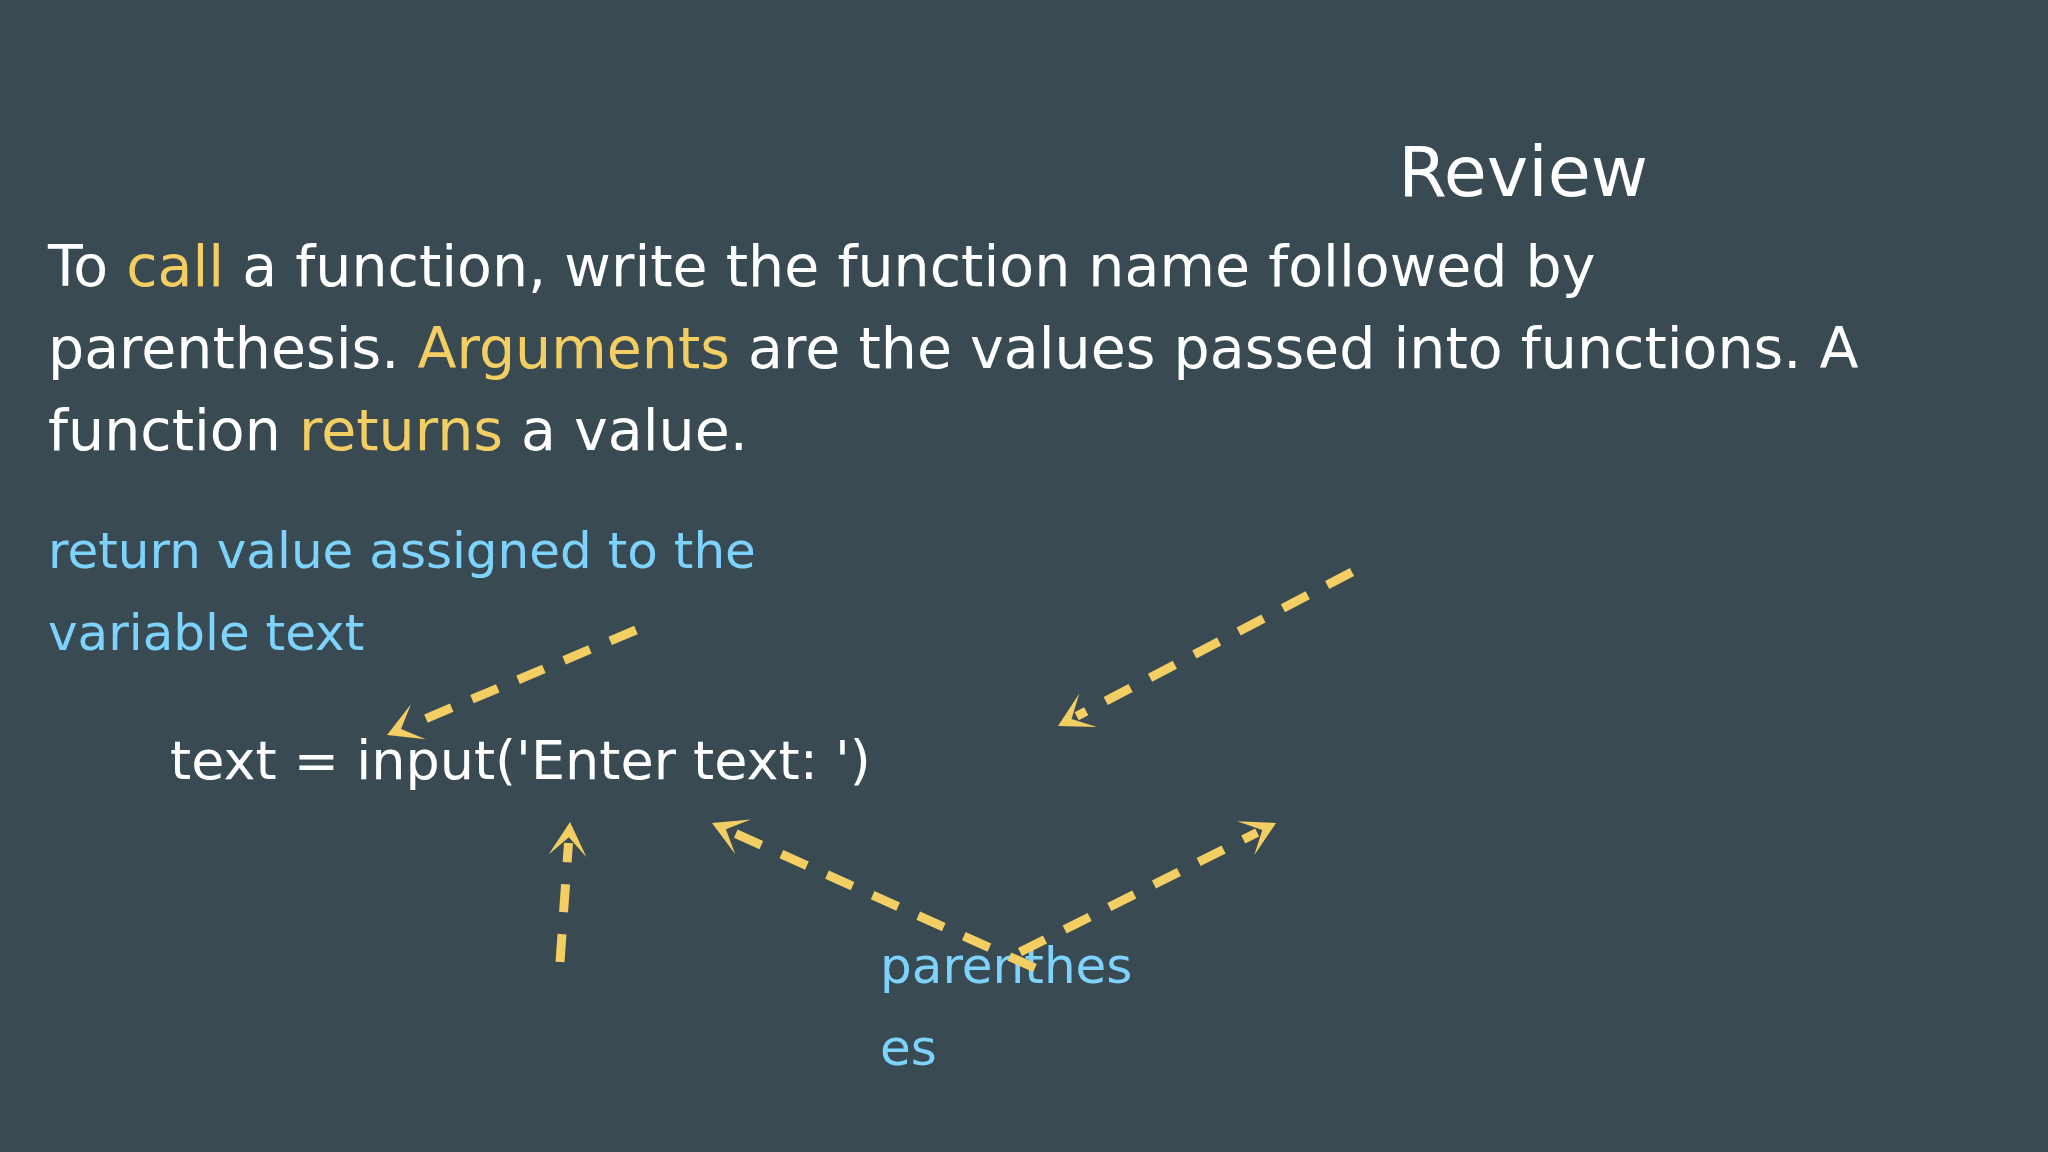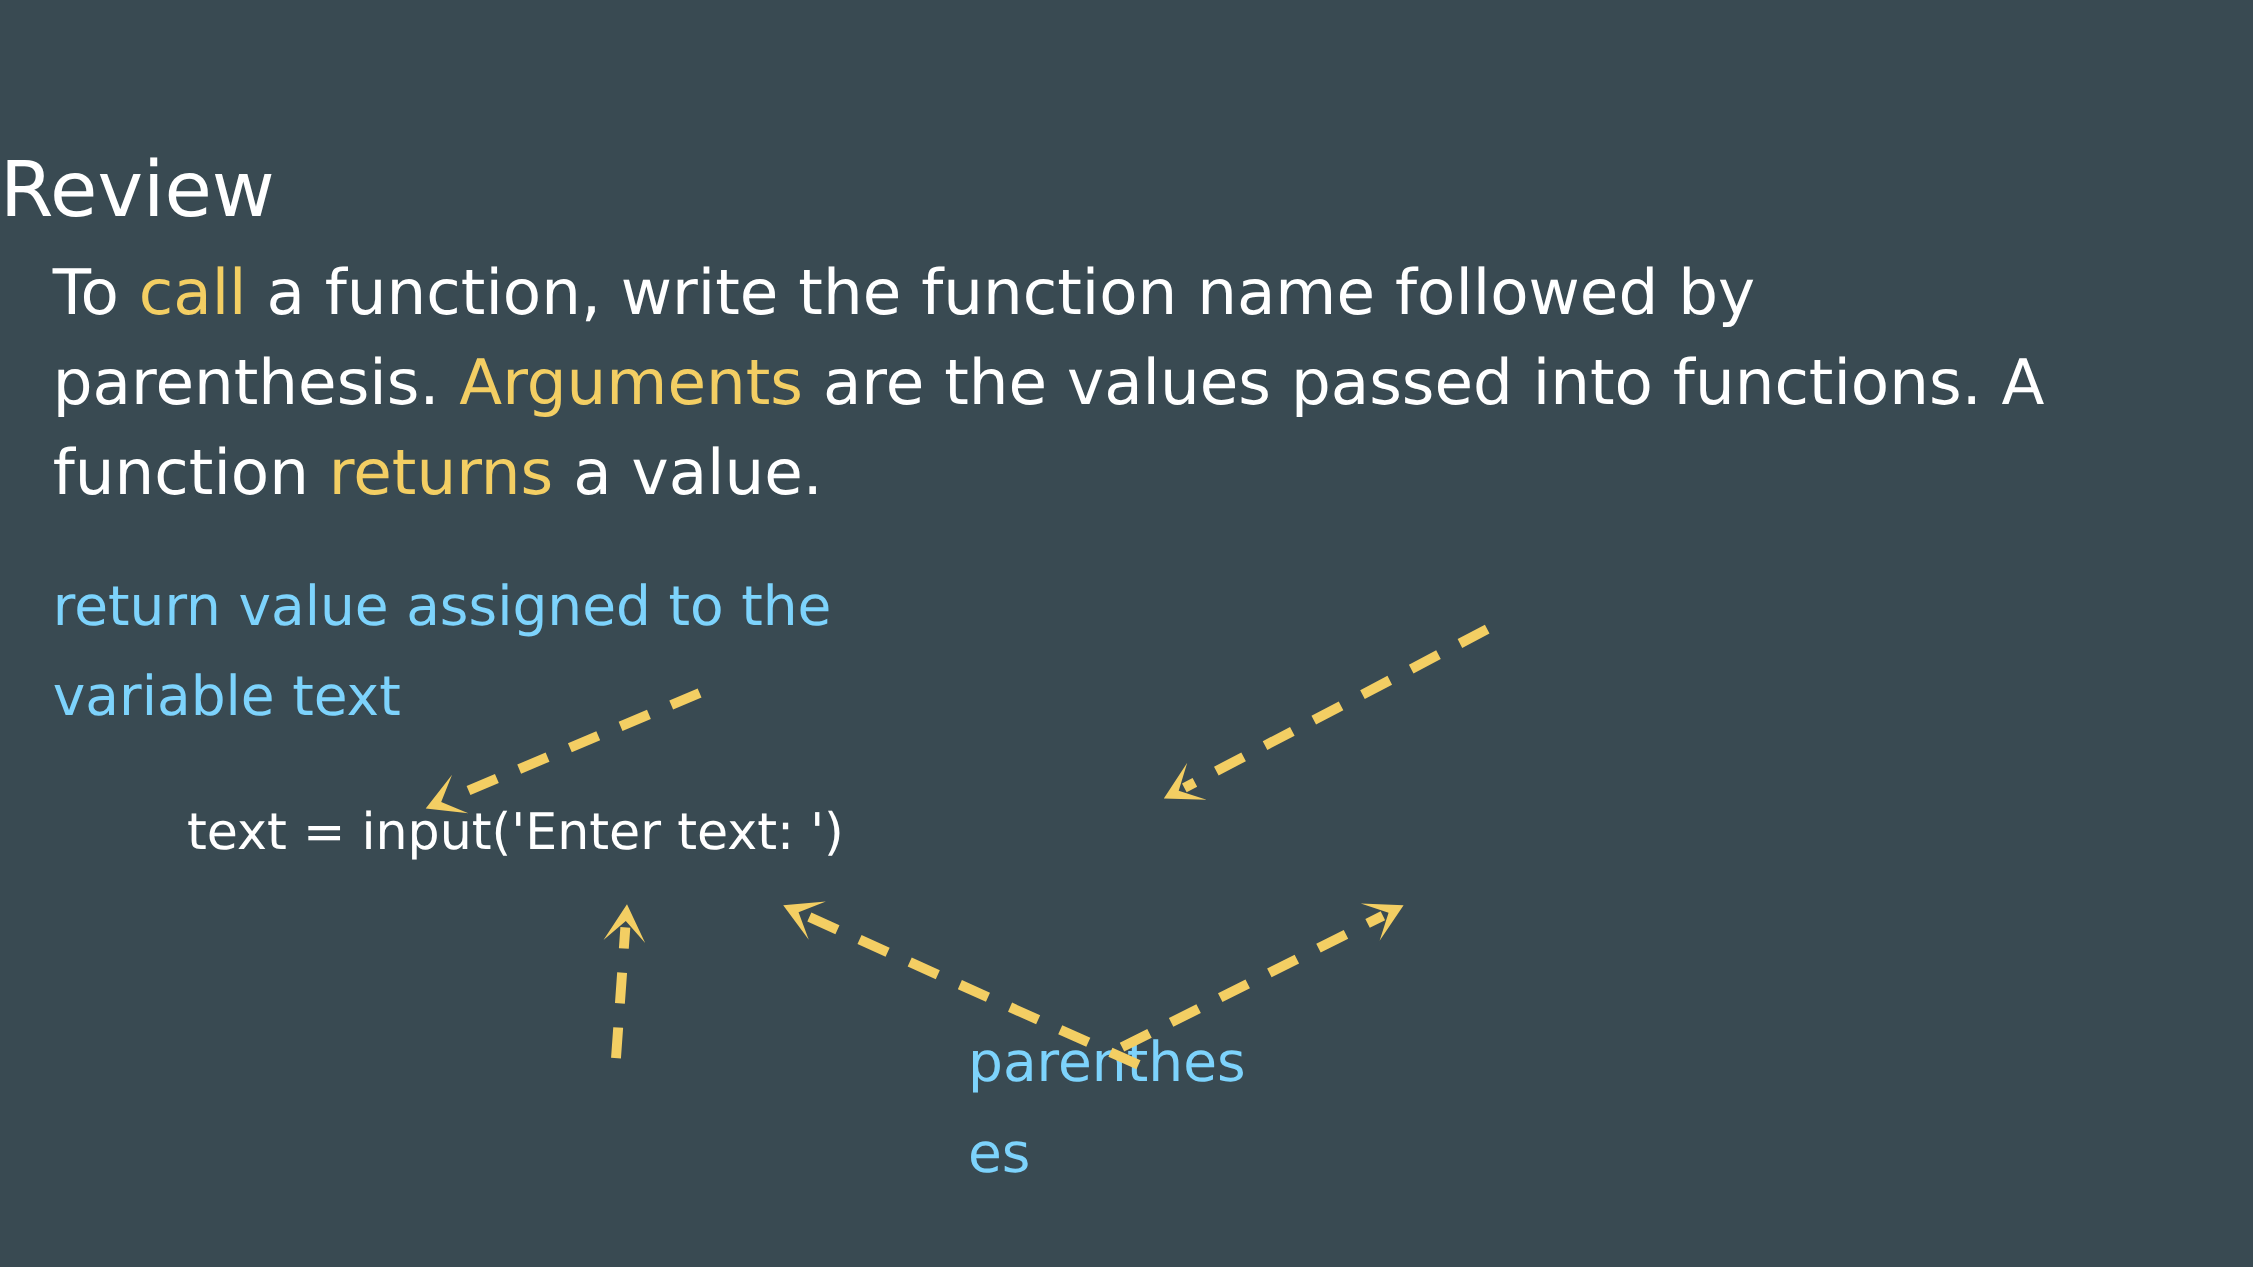--- a/index.html
+++ b/index.html
@@ -20,21 +20,21 @@
     background: #394a52;
     overflow: hidden;
   }
 
   
   #slide-title {
     position: absolute;
     left: 0;
     top: 90px;
     width: 1648px;
-    text-align: left;
+    text-align: right;
     color: #ffffff;
     font-family: "DejaVu Sans", sans-serif;
     font-size: 70px;
     font-weight: 400;
     letter-spacing: 0px;
     line-height: 1;
     white-space: nowrap;
   }
 
   
@@ -82,21 +82,21 @@
     width: 330px;
   }
 
   
   #code-line {
     position: absolute;
     left: 170px;
     top: 730px;
     color: #ffffff;
     font-family: "DejaVu Sans", sans-serif;
-    font-size: 46px;
+    font-size: 54px;
     font-weight: 400;
     line-height: 1.15;
     white-space: pre;
   }
 
   
   #arrow-layer {
     position: absolute;
     left: 0;
     top: 0;

